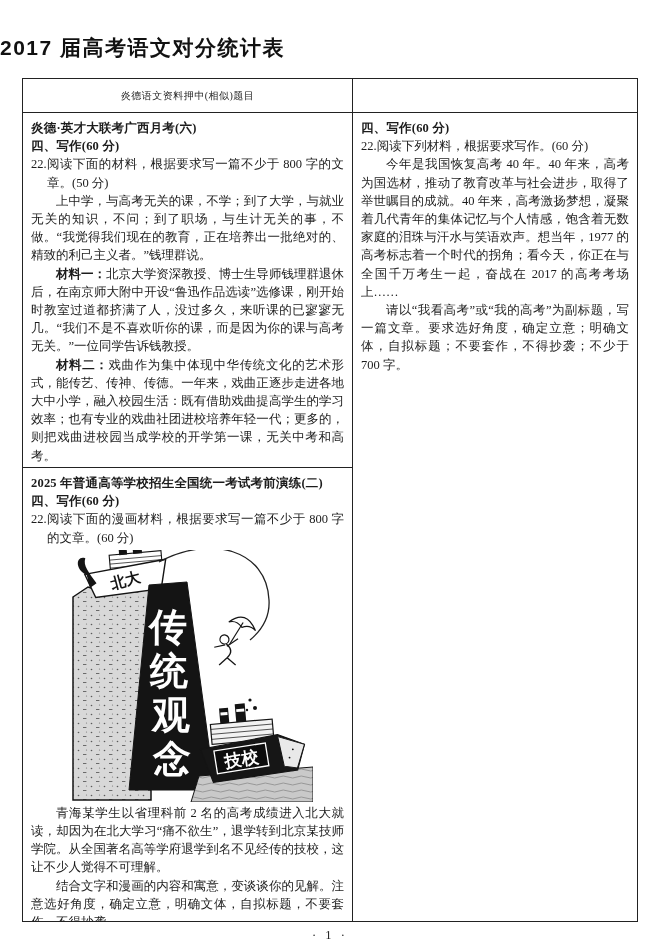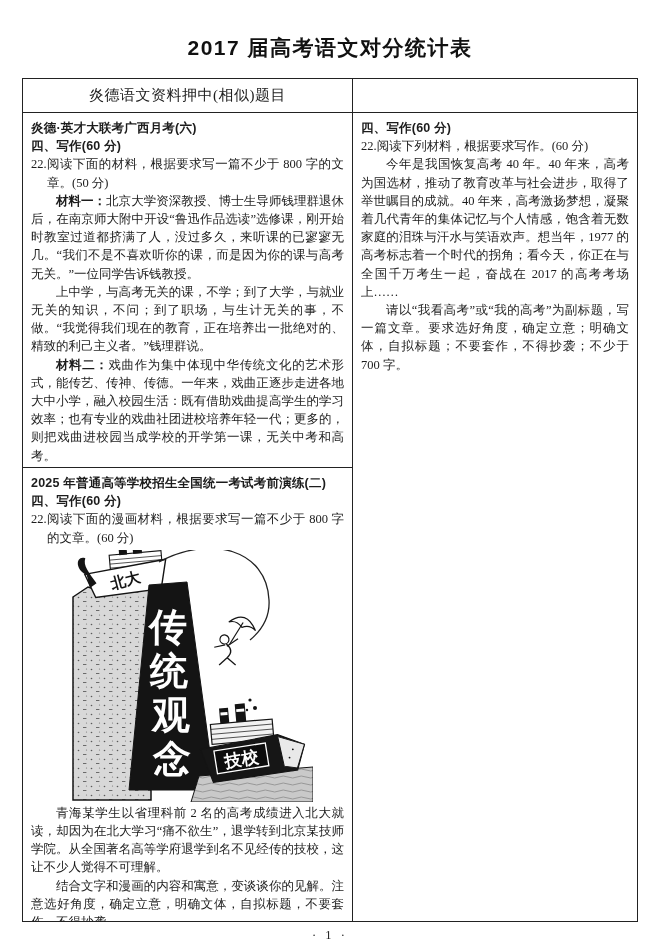--- a/index.html
+++ b/index.html
@@ -2,45 +2,45 @@
 <html><head>
 <meta charset="utf-8">
 <style>
   * { margin:0; padding:0; box-sizing:border-box; }
   html,body { width:660px; height:950px; background:#f4f4f2; }
   .page {
     position:relative; width:660px; height:950px; background:#ffffff;
     font-family:"Liberation Serif", serif; color:#1c1c1c;
   }
   .title {
-    text-align:center; padding-top:34px;
+    text-align:left; padding-top:34px;
     font-family:"Liberation Sans", sans-serif; font-weight:700;
     font-size:21px; letter-spacing:1.5px; color:#111;
   }
   .cmp-table {
     position:absolute; left:22px; top:78px; width:616px; height:844px;
     border:1.6px solid #222; display:flex; flex-direction:column; background:#fff;
   }
   .thead { flex:0 0 34px; display:flex; border-bottom:1.4px solid #222; }
   .th {
     flex:0 0 330px; display:flex; align-items:center; justify-content:center;
-    font-size:15px; border-right:1.4px solid #222; letter-spacing:.5px;
+    font-size:10px; border-right:1.4px solid #222; letter-spacing:.5px;
   }
   .th.right { flex:1 1 auto; border-right:none; }
   .tbody { flex:1 1 auto; display:flex; min-height:0; }
   .col-left { flex:0 0 330px; border-right:1.4px solid #222; display:flex; flex-direction:column; min-height:0; }
   .col-right { flex:1 1 auto; min-height:0; }
   .cell {
     padding:6px 8px 4px 8px; font-size:12.5px; line-height:18.2px;
     text-align:justify; overflow:hidden;
   }
   .cell.top { flex:0 0 355px; border-bottom:1.4px solid #222; }
   .cell.bot { flex:1 1 auto; line-height:18.2px; }
   p { margin:0; }
-  .bold { font-family:Liberation Sans, sans-serif; font-weight:700; letter-spacing:.2px; }
+  .bold { font-family:Liberation Serif, serif; font-weight:700; letter-spacing:.2px; }
   .lab  { font-family:"Liberation Sans", sans-serif; font-weight:700; }
   .hang { padding-left:16px; text-indent:-16px; }
   .ind  { text-indent:2em; }
   .cartoon { display:block; margin:3px auto 2px auto; }
   .footer {
     position:absolute; left:0; bottom:7px; width:100%;
     text-align:center; font-size:12.5px; letter-spacing:3px; color:#222;
   }
 </style>
 </head>
@@ -57,22 +57,22 @@
     </div>
 
     <div class="tbody">
 
       <div class="col-left">
 
         <div class="cell top">
           <p class="bold">炎德·英才大联考广西月考(六)</p>
           <p class="bold">四、写作(60 分)</p>
           <p class="hang">22.阅读下面的材料，根据要求写一篇不少于 800 字的文章。(50 分)</p>
+          <p class="ind">上中学，与高考无关的课，不学；到了大学，与就业无关的知识，不问；到了职场，与生计无关的事，不做。“我觉得我们现在的教育，正在培养出一批绝对的、精致的利己主义者。”钱理群说。</p>
           <p class="ind"><span class="lab">材料一：</span><span>北京大学资深教授、博士生导师钱理群退休后，在南京师大附中开设“鲁迅作品选读”选修课，刚开始时教室过道都挤满了人，没过多久，来听课的已寥寥无几。“我们不是不喜欢听你的课，而是因为你的课与高考无关。”一位同学告诉钱教授。</span></p>
-          <p class="ind">上中学，与高考无关的课，不学；到了大学，与就业无关的知识，不问；到了职场，与生计无关的事，不做。“我觉得我们现在的教育，正在培养出一批绝对的、精致的利己主义者。”钱理群说。</p>
           <p class="ind"><span class="lab">材料二：</span><span>戏曲作为集中体现中华传统文化的艺术形式，能传艺、传神、传德。一年来，戏曲正逐步走进各地大中小学，融入校园生活：既有借助戏曲提高学生的学习效率；也有专业的戏曲社团进校培养年轻一代；更多的，则把戏曲进校园当成学校的开学第一课，无关中考和高考。</span></p>
           <p class="ind">要求：综合材料内容及含意，选好角度，确定立意，明确文体，自拟标题；不要套作，不得抄袭。</p>
         </div>
 
         <div class="cell bot">
           <p class="bold">2025 年普通高等学校招生全国统一考试考前演练(二)</p>
           <p class="bold">四、写作(60 分)</p>
           <p class="hang">22.阅读下面的漫画材料，根据要求写一篇不少于 800 字的文章。(60 分)</p>
 
           <svg class="cartoon" width="250" height="252" viewBox="0 0 250 252" xmlns="http://www.w3.org/2000/svg">

